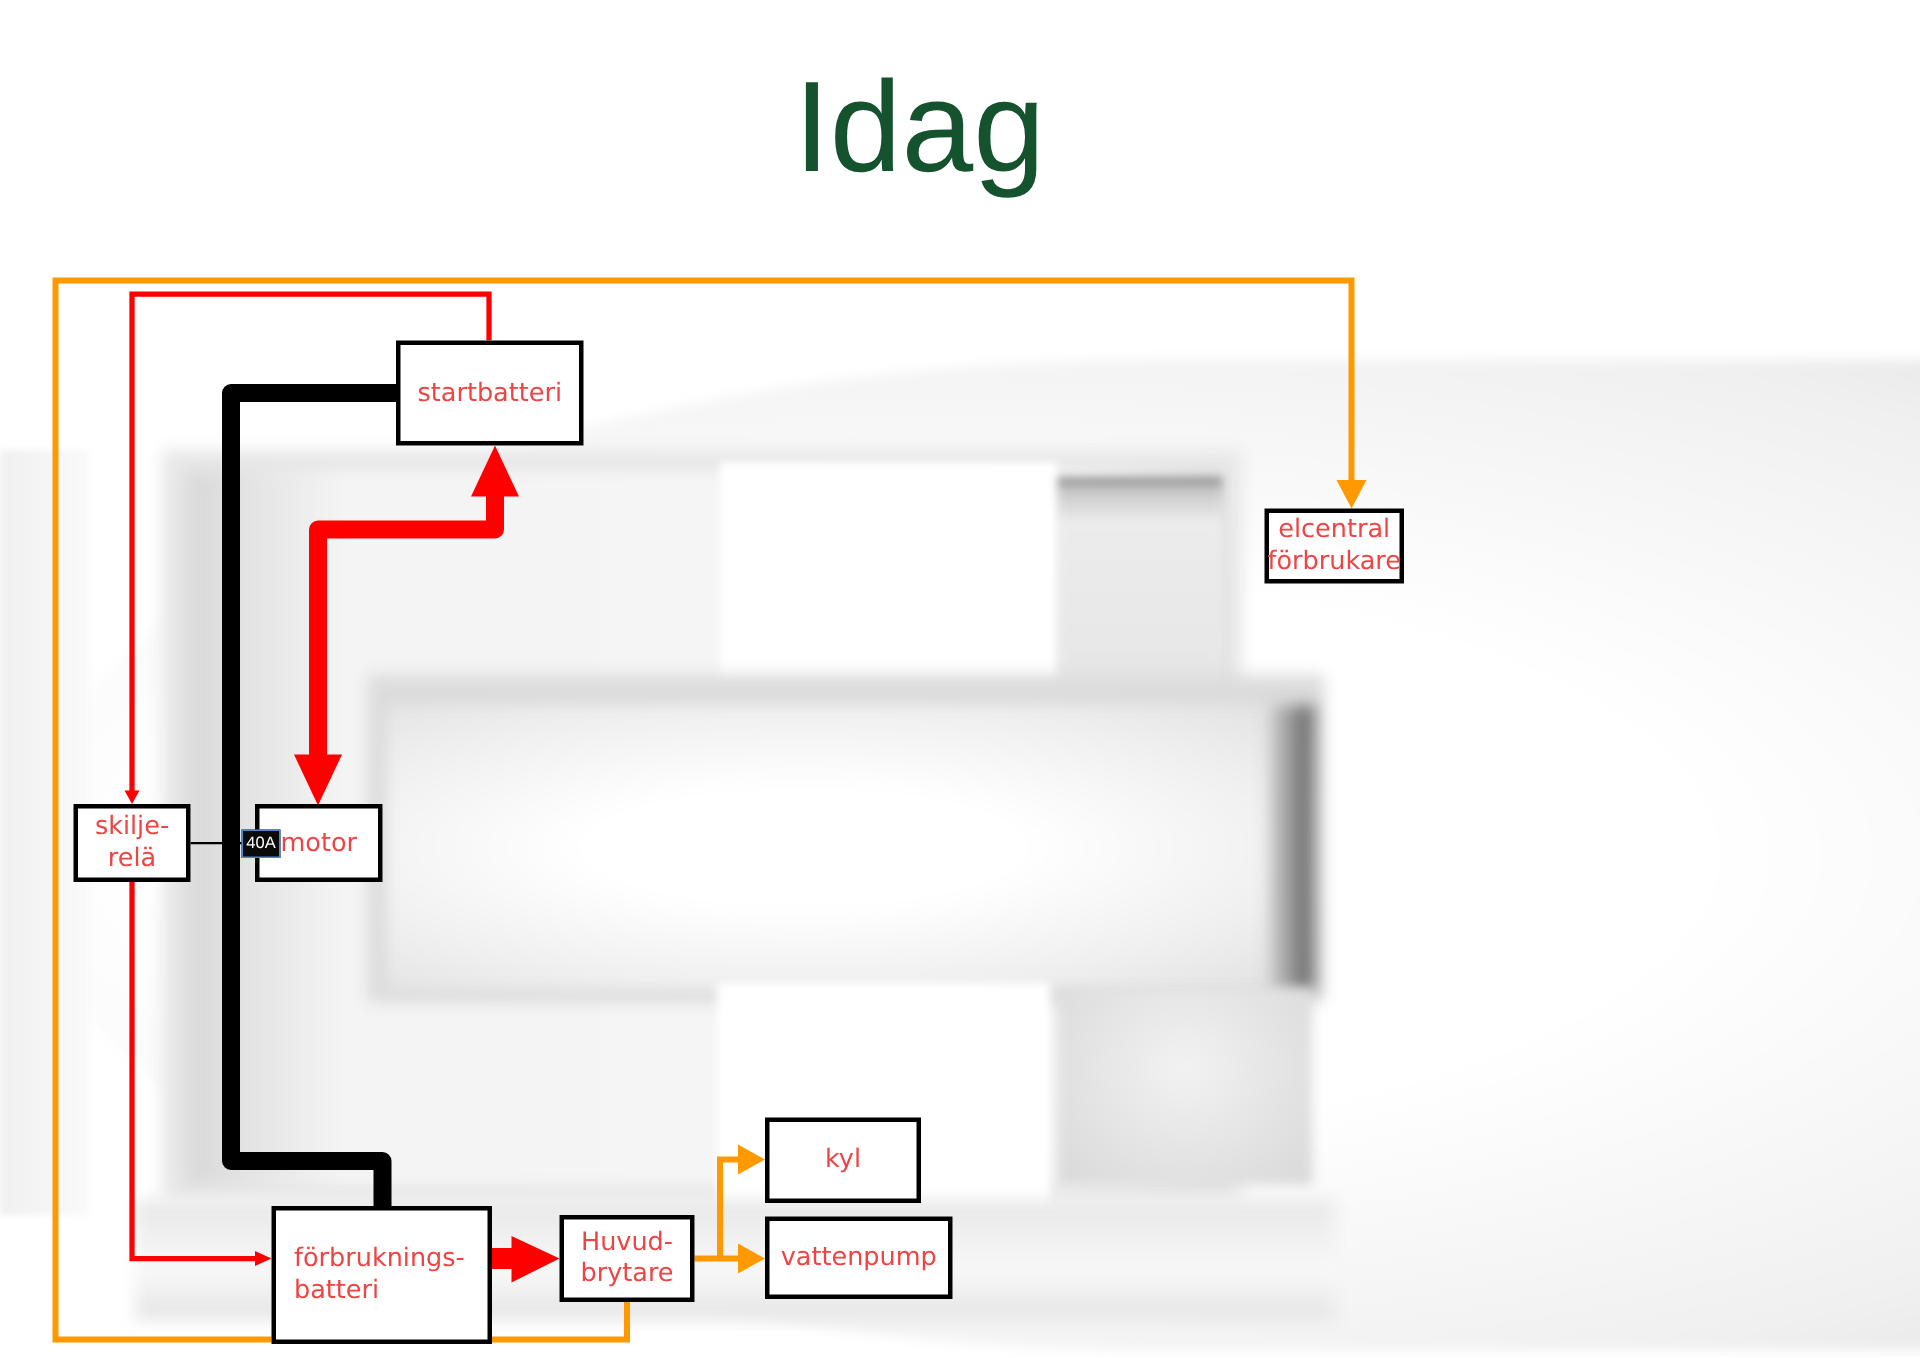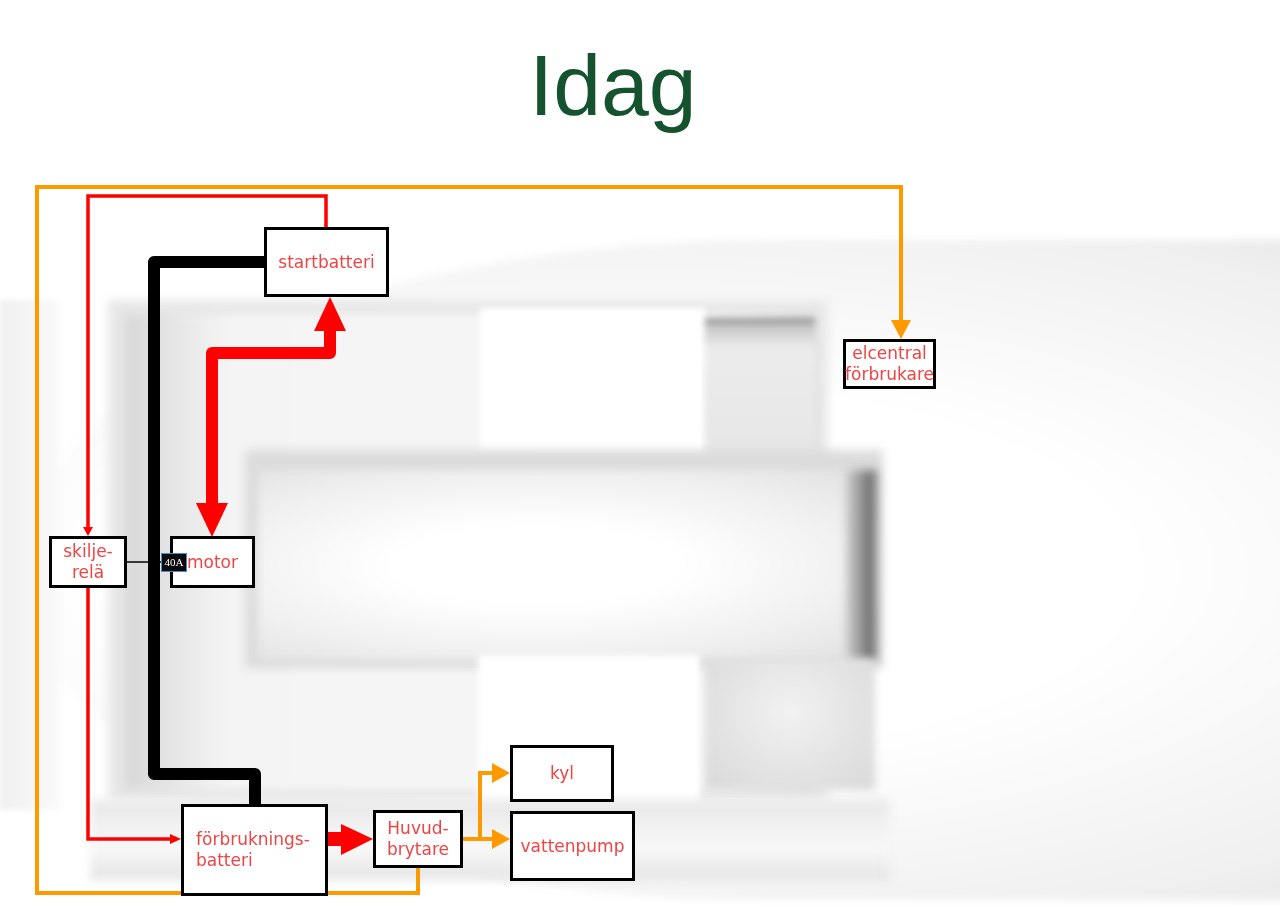--- a/index.html
+++ b/index.html
@@ -46,21 +46,21 @@
     box-sizing: border-box; display: flex; align-items: center; justify-content: center;
     text-align: center; font-size: 17px; line-height: 21px; color: #ef4444;
     font-family: "DejaVu Sans", sans-serif; font-weight: normal;
   }
   .box span { display: block; white-space: pre-line; }
   .box.left-align { justify-content: flex-start; padding-left: 12px; text-align: left; }
   .fuse {
     position: absolute; left: 161px; top: 553px; width: 26px; height: 19px;
     background: #0a0a0a; border: 1.5px solid #4a8ad0; box-sizing: border-box;
     color: #fff; font-size: 11px; line-height: 16px; text-align: center;
-    font-family: Liberation Serif, serif;
+    font-family: Liberation Sans, sans-serif;
   }
 </style>
 </head>
 <body>
 
 <div class="bg-hull"></div>
 <div class="bg-hull-left"></div>
 <div class="deck outer"></div>
 <div class="deck outer-in"></div>
 <div class="deck cabin-top"></div>
@@ -129,15 +129,15 @@
 
 <div class="box" style="left:373px;top:810px;width:90px;height:58px;">
   <span>Huvud-
 brytare</span>
 </div>
 
 <div class="box" style="left:510px;top:745px;width:104px;height:57px;text-align:right;">
   <span>kyl</span>
 </div>
 
-<div class="box" style="left:510px;top:811px;width:125px;height:70px;">
+<div class="box" style="left:510px;top:811px;width:125px;height:55px;">
   <span>vattenpump</span>
 </div>
 
 </body></html>

